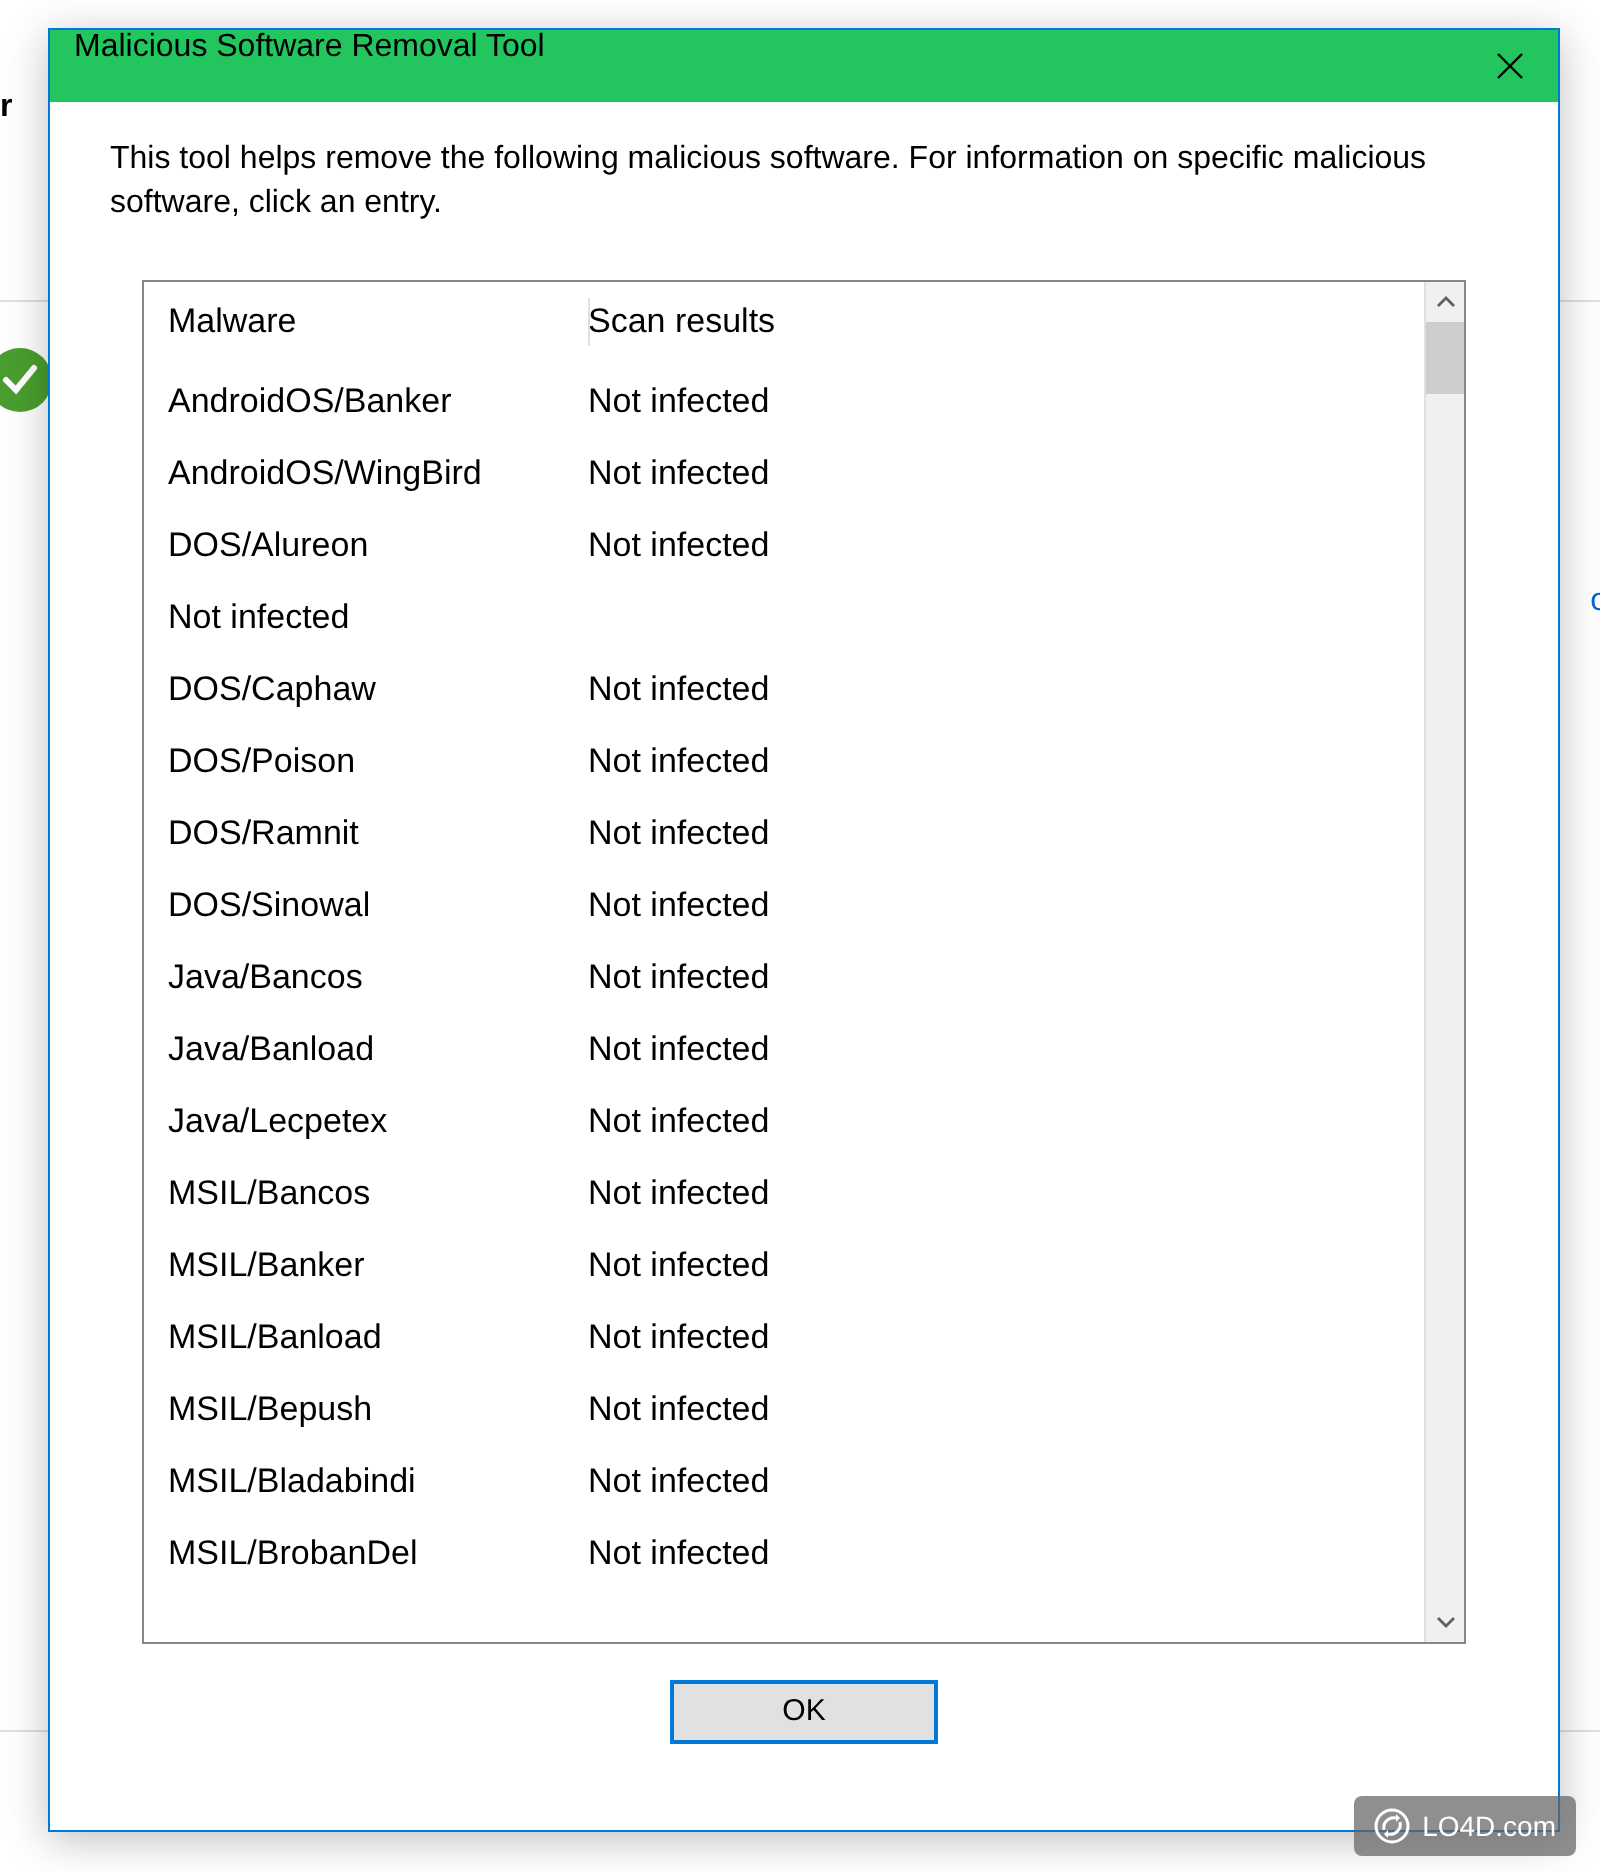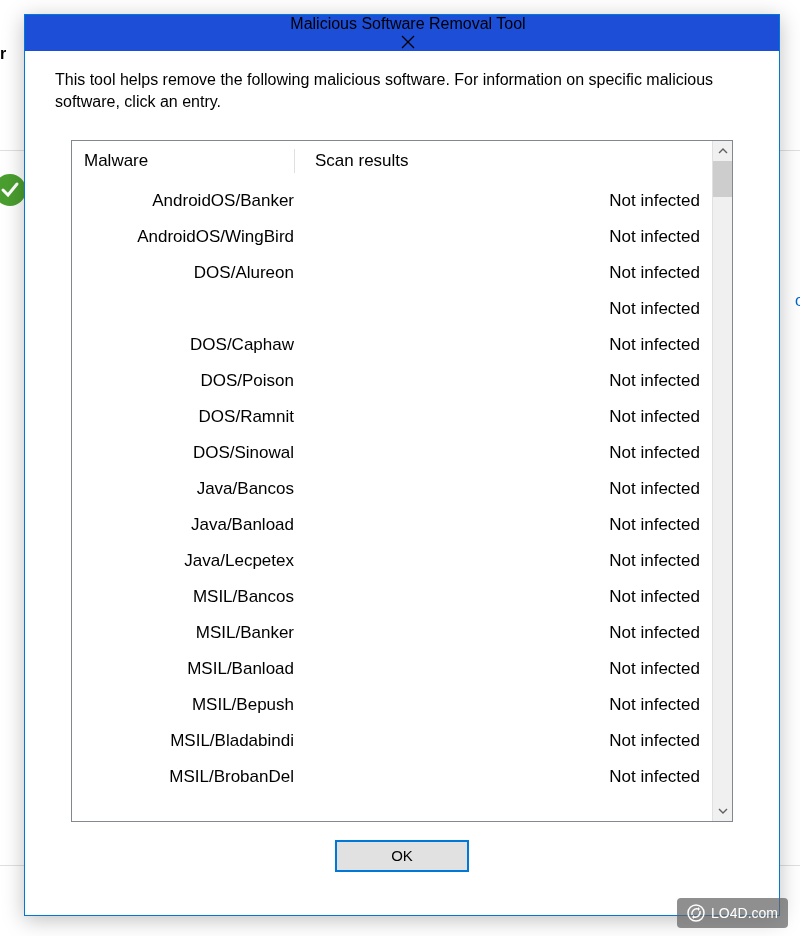--- a/index.html
+++ b/index.html
@@ -73,25 +73,24 @@
       height: 902px;
       background: #fff;
       border: 1px solid #0078d7;
       box-shadow: 0 4px 20px rgba(0,0,0,0.25);
       display: flex;
       flex-direction: column;
     }
     .titlebar {
       height: 36px;
       display: flex;
-      align-items: center;
+      align-items: flex-start;
       justify-content: space-between;
       padding: 0 0 0 12px;
-      background: #1d4ed8;
-      flex-direction: column;
+      background: #22c55e;
     }
     .titlebar-title {
       font-size: 16px;
       color: #000;
     }
     .close-btn {
       width: 48px;
       height: 36px;
       display: flex;
       align-items: center;
@@ -124,39 +123,37 @@
     .list-content {
       flex: 1;
       overflow: hidden;
       position: relative;
     }
     .list-header {
       display: flex;
       padding: 10px 12px 12px 12px;
       font-size: 17px;
       color: #000;
-      gap: 21px;
     }
     .col-malware {
       width: 210px;
     }
     .col-results {
       flex: 1;
     }
     .header-sep {
       position: absolute;
       top: 8px;
       left: 222px;
       width: 1px;
       height: 24px;
       background: #e0e0e0;
     }
     .list-rows {
       padding: 0 12px;
-      text-align: right;
     }
     .list-row {
       display: flex;
       font-size: 17px;
       color: #000;
       line-height: 36px;
       height: 36px;
       cursor: pointer;
     }
     .scrollbar {

